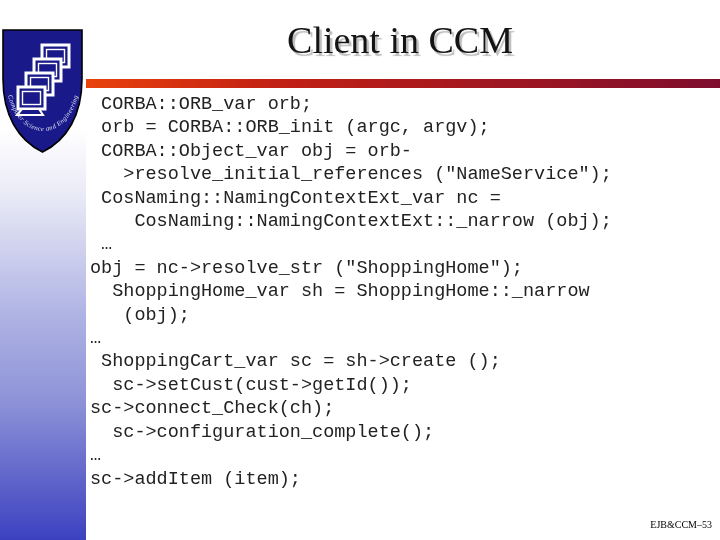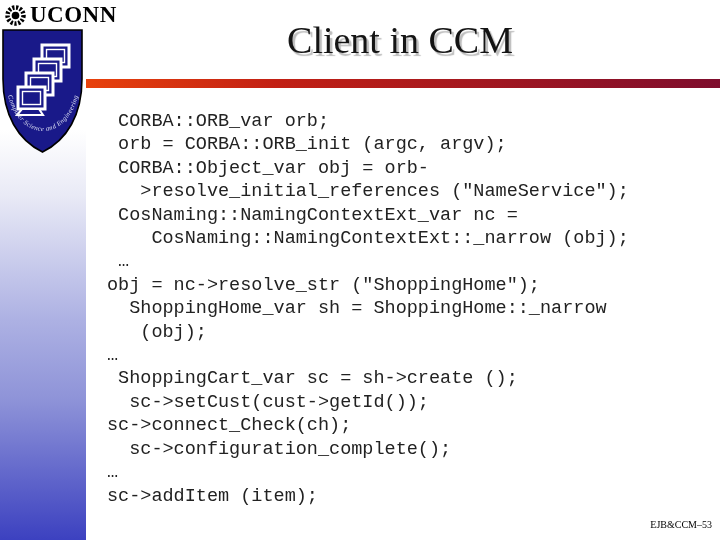--- a/index.html
+++ b/index.html
@@ -31,21 +31,21 @@
     font-weight:normal; font-size:38px; line-height:40px; color:#141414;
     text-shadow:2.5px 2.5px 1px #bdbdbd;
   }
   
   .redbar {
     position:absolute; left:86px; top:79px; width:634px; height:9px;
     background:linear-gradient(90deg, #e8420c 0%, #c22014 30%, #7e0d2d 100%);
   }
   
   .code {
-    position:absolute; left:90px; top:93px; margin:17px;
+    position:absolute; left:90px; top:93px; margin:0;
     font-family:"Liberation Mono", "DejaVu Sans Mono", monospace;
     font-size:18.5px; line-height:23.4px; color:#222;
     white-space:pre;
   }
   
   .footer {
     position:absolute; right:8px; top:519px;
     font-family:"Liberation Serif", serif; font-weight:normal;
     font-size:10px; color:#000;
   }
@@ -71,27 +71,20 @@
       <use href="#mon" x="33" y="30"></use>
       <use href="#mon" x="25" y="44"></use>
       <use href="#mon" x="17" y="58"></use>
       <path d="M21 80 L16 86 H42 L38 80 Z" fill="#191989" stroke="#ffffff" stroke-width="2"></path>
       <text font-size="6.6" font-style="italic" letter-spacing="0.4" fill="#dfe3f5" font-family="Liberation Serif, serif">
         <textPath href="#emblemArc" startOffset="50%" text-anchor="middle">Computer Science and Engineering</textPath>
       </text>
     </svg>
   </div>
 
-  <div class="uconn">
-    <svg width="23" height="25" viewBox="0 0 23 25">
-      <circle cx="11.5" cy="12.5" r="8" fill="none" stroke="#000000" stroke-width="4.5" stroke-dasharray="2.2 1.6"></circle>
-      <circle cx="11.5" cy="12.5" r="3.8" fill="#000000"></circle>
-    </svg>
-    <span class="wordmark">UCONN</span>
-  </div>
 
   <h1 class="title">Client in CCM</h1>
 
   <div class="redbar"></div>
 
   <pre class="code"> CORBA::ORB_var orb;
  orb = CORBA::ORB_init (argc, argv);
  CORBA::Object_var obj = orb-
    &gt;resolve_initial_references ("NameService");
  CosNaming::NamingContextExt_var nc =

